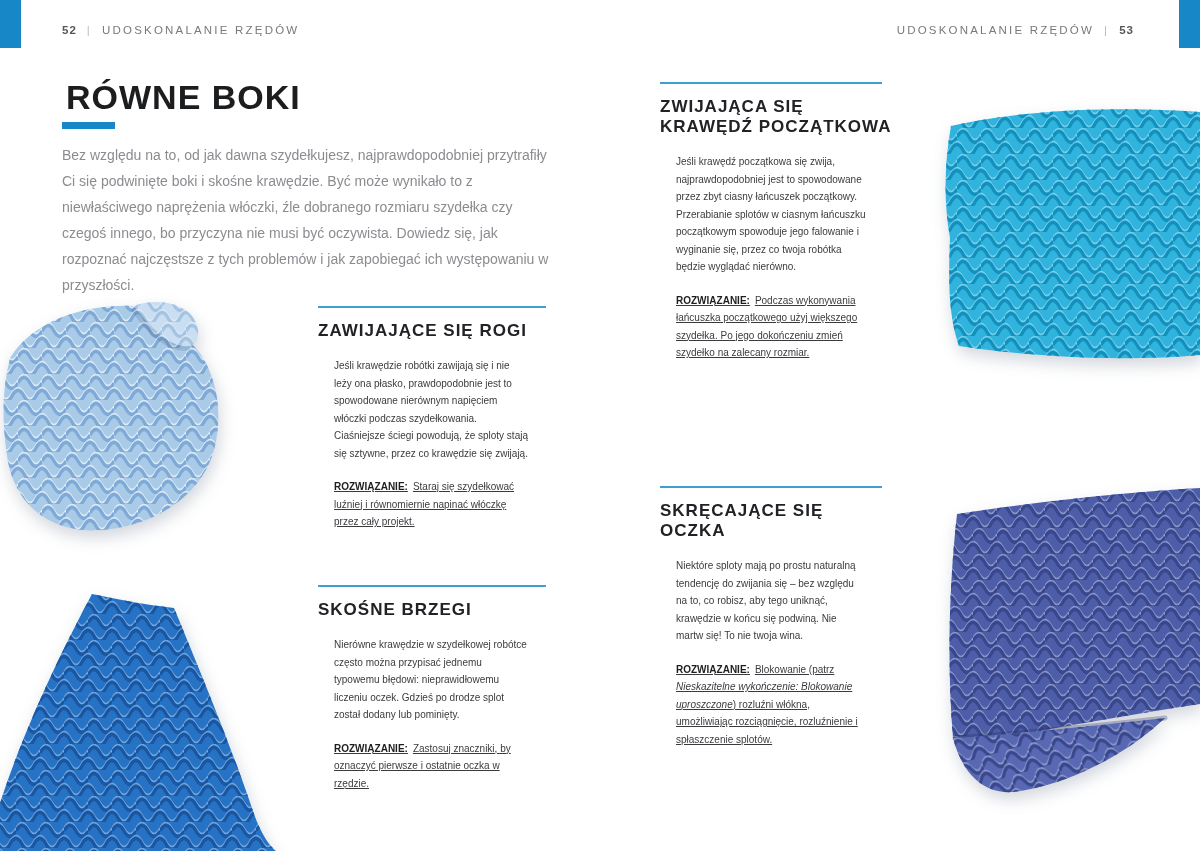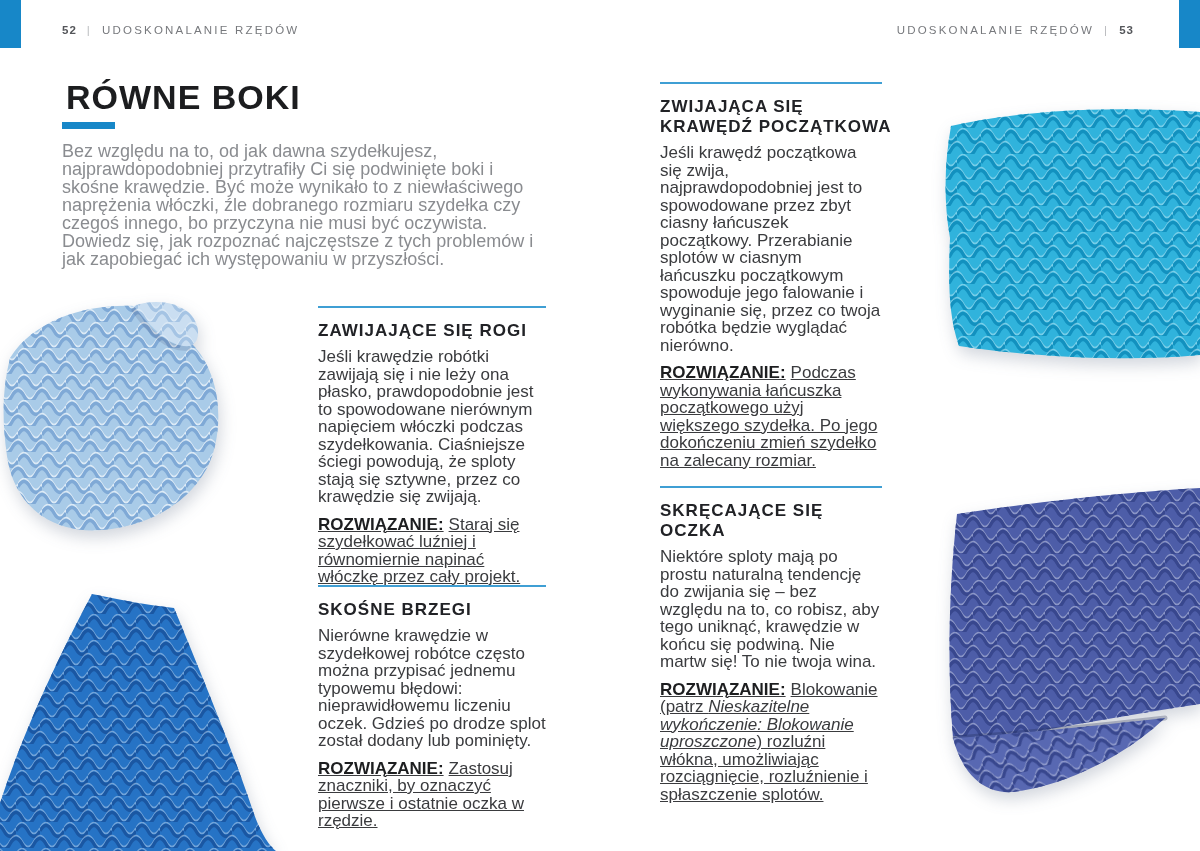--- a/index.html
+++ b/index.html
@@ -13,31 +13,31 @@
 
   .running-head{position:absolute;top:24px;font-size:11.5px;letter-spacing:2.2px;color:var(--header-text);white-space:nowrap;text-align:right;}
   .running-head .num{font-weight:bold;color:var(--page-number-text);letter-spacing:1px;}
   .running-head .sep{color:#b8babd;margin:0 10px;}
   .rh-left{left:62px;}
   .rh-right{right:66px;}
 
   .title{position:absolute;left:62px;top:74px;font-size:34px;font-weight:bold;letter-spacing:1px;color:var(--title-text);white-space:nowrap;}
   .title-underline{position:absolute;left:62px;top:122px;width:53px;height:7px;background:var(--accent-blue);}
 
-  .intro{position:absolute;left:62px;top:142px;width:492px;font-size:18px;line-height:18px;color:var(--intro-text);margin:0;}
+  .intro{position:absolute;left:62px;top:142px;width:492px;font-size:14px;line-height:26px;color:var(--intro-text);margin:0;}
 
   .section{position:absolute;}
   .sec-l1{left:318px;top:306px;width:228px;}
   .sec-l2{left:318px;top:585px;width:228px;}
   .sec-r1{left:660px;top:82px;width:222px;}
   .sec-r2{left:660px;top:486px;width:222px;}
   .section .rule{height:2px;background:var(--rule-blue);margin-bottom:13px;}
   .section .hgroup{margin:0 0 7px;}
   .section .hline{font-size:17px;line-height:20px;font-weight:bold;letter-spacing:1px;color:var(--heading-text);white-space:nowrap;}
-  .section p{margin:0;font-size:17px;line-height:17.5px;color:var(--body-text);}
+  .section p{margin:16px;font-size:10px;line-height:17.5px;color:var(--body-text);}
   .section .sol{margin-top:10px;text-decoration:underline;}
   .sol-label{font-weight:bold;color:#1d1e20;margin-right:5px;}
   .em{font-style:italic;}
 
   .swatch{position:absolute;}
   .swatch svg{display:block;filter:drop-shadow(2px 7px 8px rgba(50,70,100,0.22));}
   .sw1{left:-6px;top:296px;}
   .sw2{left:-8px;top:588px;}
   .sw3{left:933px;top:102px;}
   .sw4{left:925px;top:476px;}

